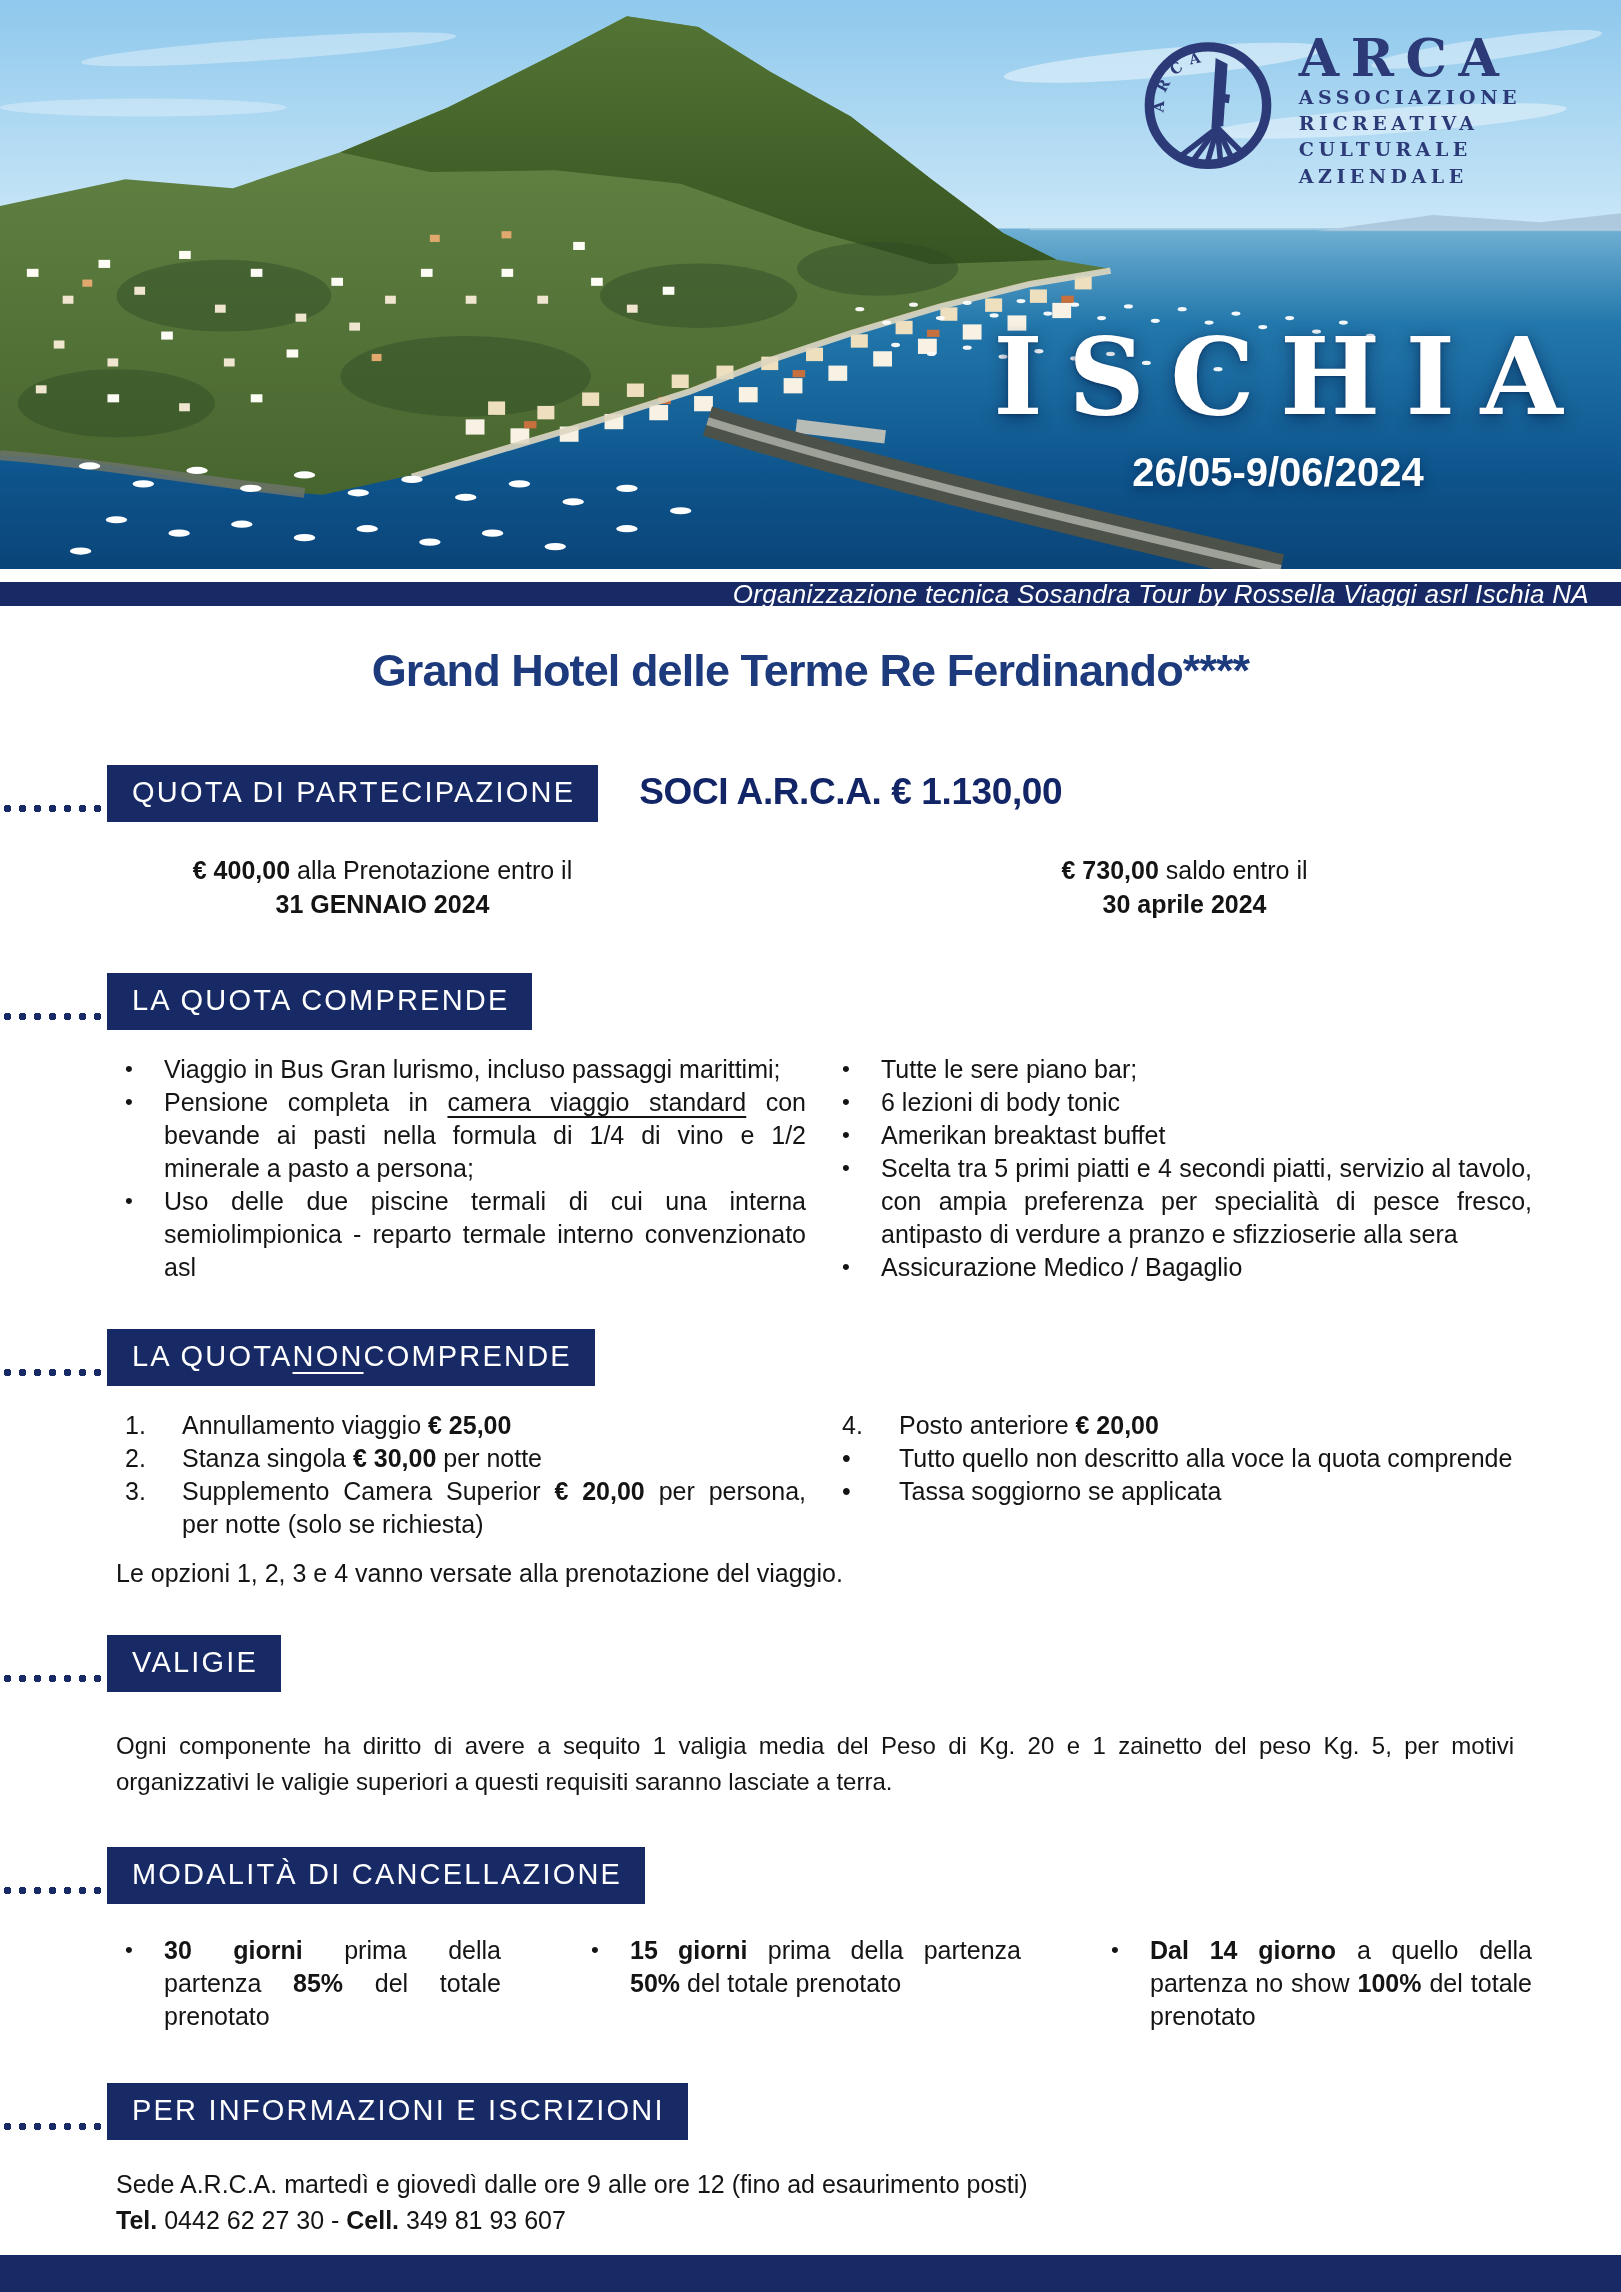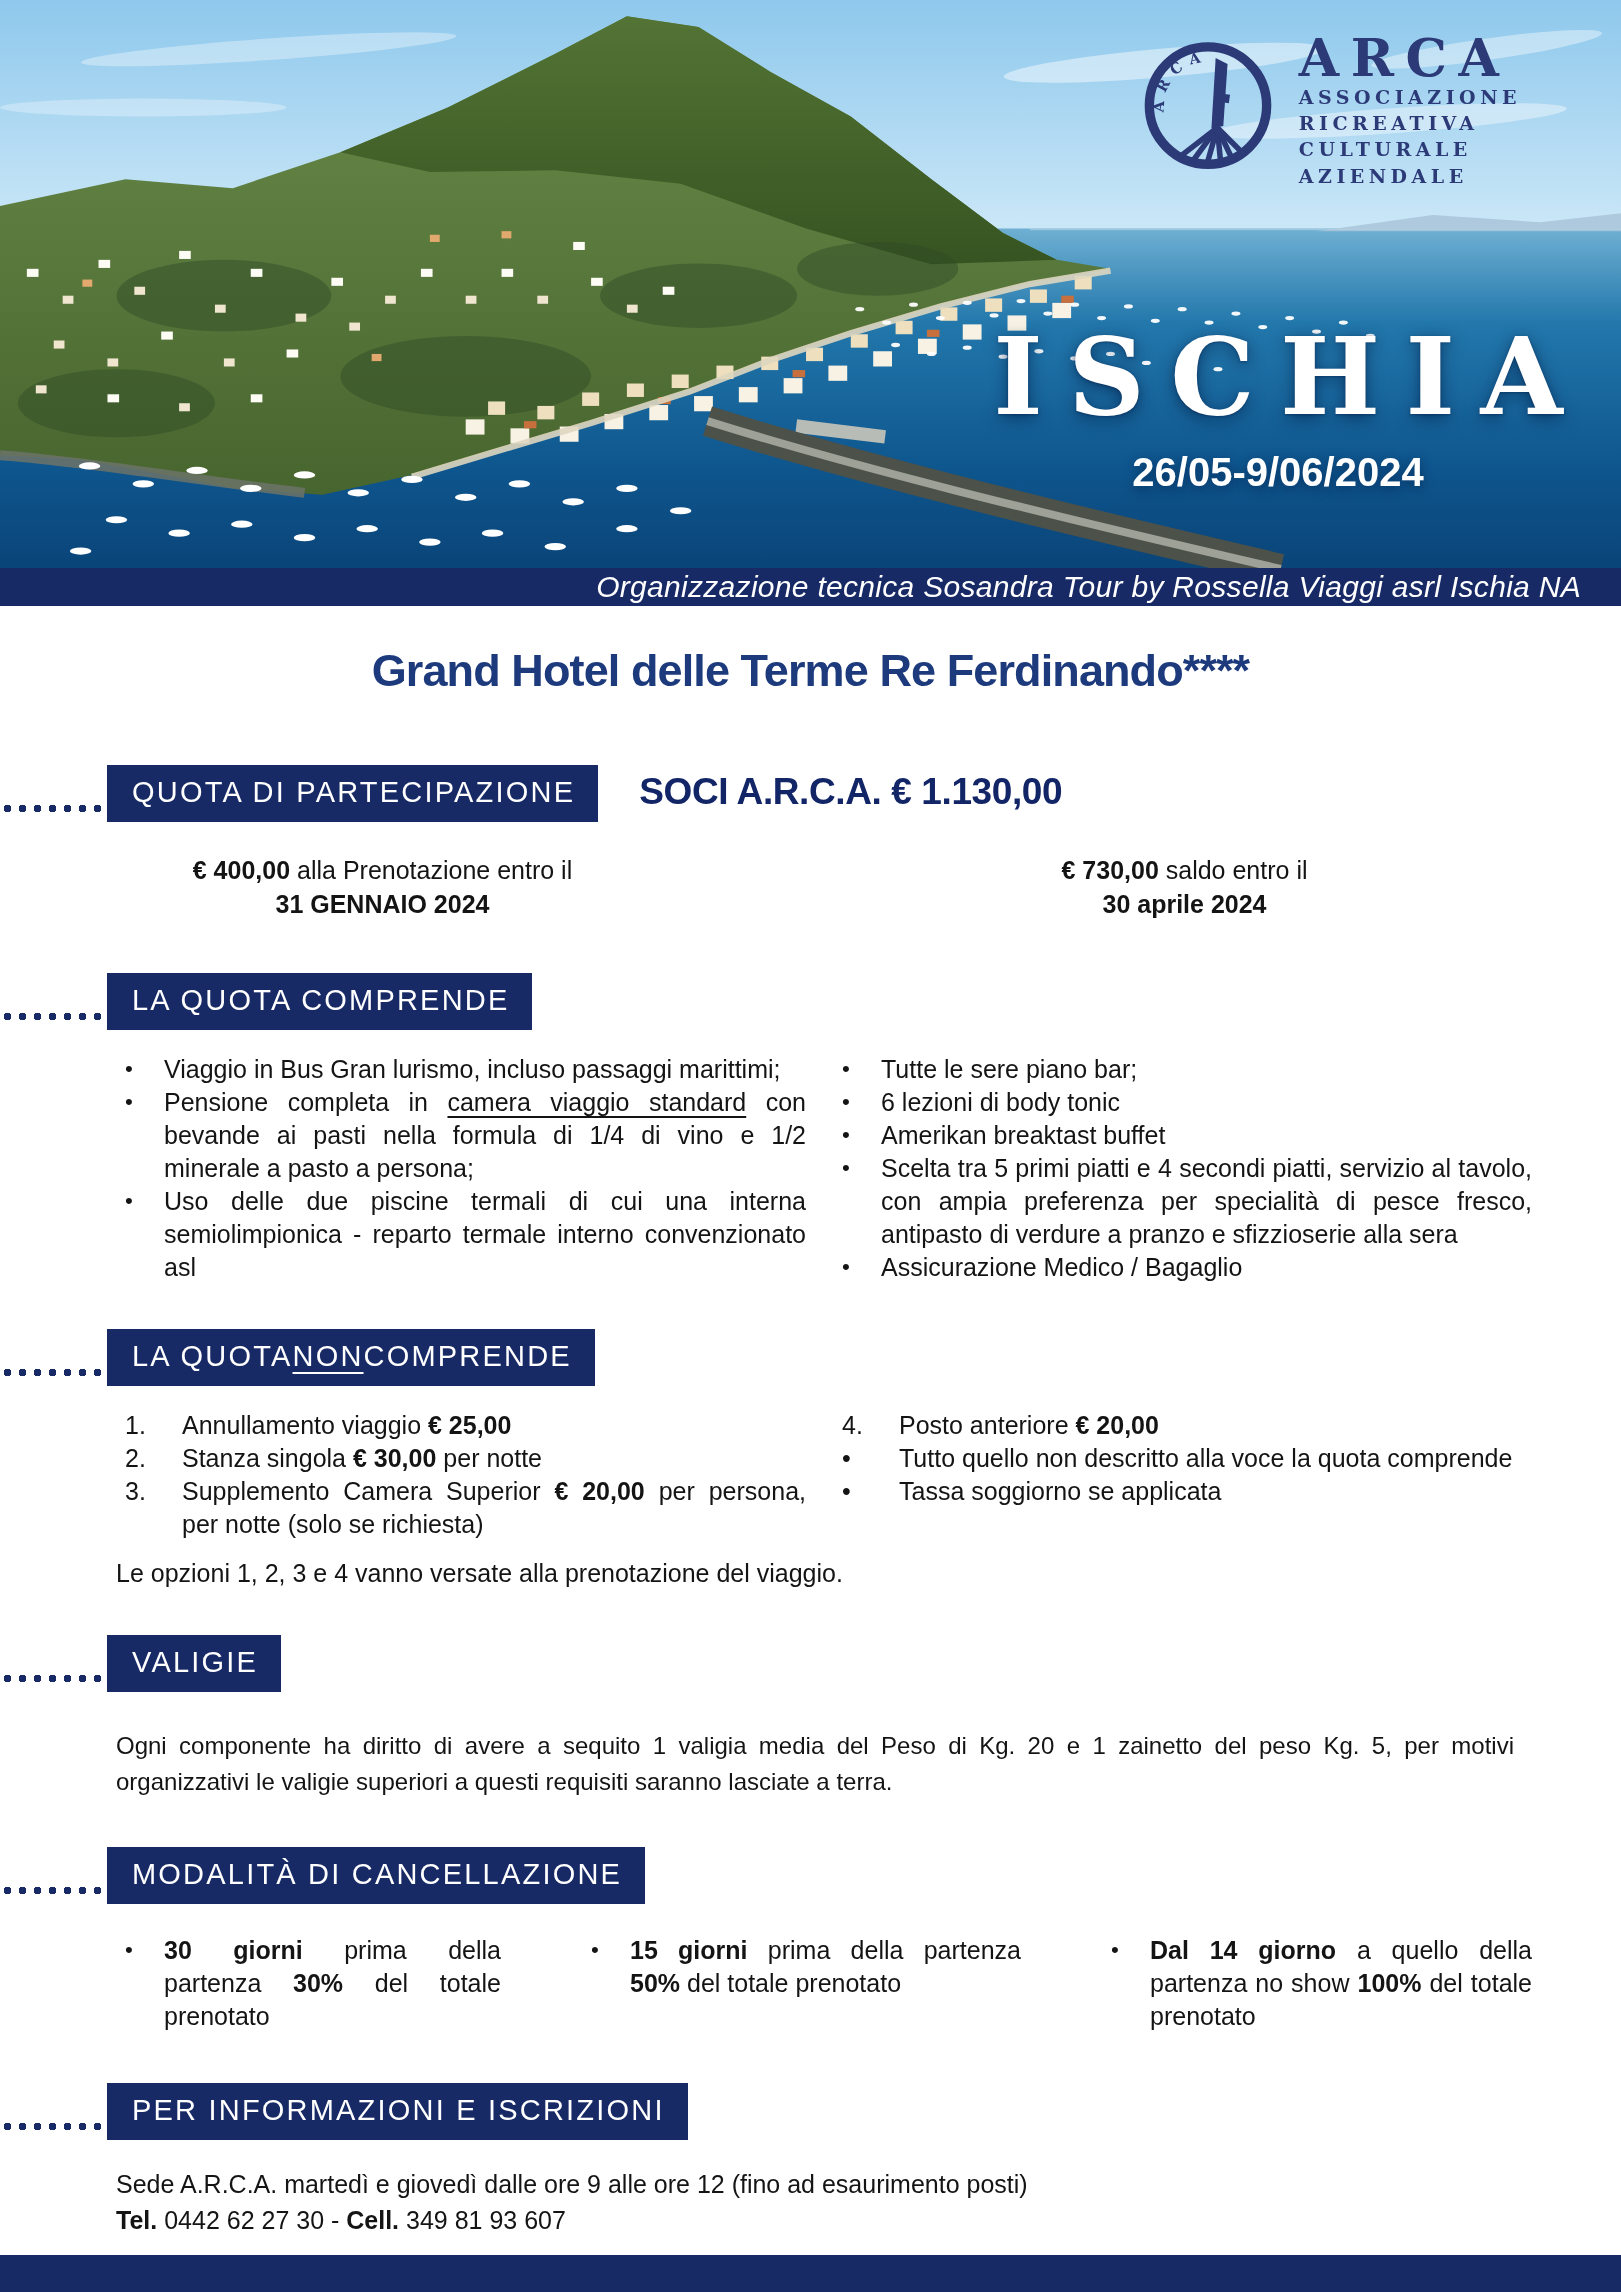--- a/index.html
+++ b/index.html
@@ -13,23 +13,23 @@
   .page{
     position:relative;width:1621px;height:2293px;margin:0 auto;
     background:#ffffff;overflow:hidden;
     font-family:"Liberation Sans",sans-serif;color:var(--ink);
   }
 
   
   .hero{position:relative;width:1621px;height:606px;}
   .hero-art{position:absolute;top:0;left:0;width:1621px;height:569px;display:block;}
   .caption{
-    position:absolute;bottom:0;left:0;width:100%;height:38px;background:var(--navy);
-    display:flex;align-items:center;justify-content:flex-end;padding-right:40px;
-    color:#fff;font-size:30px;font-style:italic;letter-spacing:0.3px;
+    position:absolute;bottom:0;left:0;width:100%;height:24px;background:var(--navy);
+    display:flex;align-items:center;justify-content:flex-end;padding-right:32px;
+    color:#fff;font-size:26px;font-style:italic;letter-spacing:0.3px;
   }
   .logo{position:absolute;top:32px;right:100px;display:flex;gap:23px;align-items:flex-start;}
   .logo-text{display:flex;flex-direction:column;}
   .logo-acronym{
     font-family:"DejaVu Serif",serif;font-weight:700;font-size:52px;line-height:1;
     letter-spacing:11.6px;color:var(--logo-blue);
   }
   .logo-line{
     font-family:"DejaVu Serif",serif;font-weight:700;font-size:19px;line-height:1.38;
     letter-spacing:4.5px;color:var(--logo-blue);
@@ -459,21 +459,21 @@
   </section>
 
   <section>
     <div class="sec-head mt-canc">
       <span class="dots"></span>
       <span class="badge">MODALITÀ DI CANCELLAZIONE</span>
     </div>
     <div class="cols3">
       <div class="bli">
           <span class="mk">•</span>
-          <p><span class="b">30 giorni</span><span> prima della partenza </span><span class="b">30%</span><span> del totale prenotato</span></p>
+          <p><span class="b">30 giorni</span><span> prima della partenza </span><span class="b">85%</span><span> del totale prenotato</span></p>
         </div>
       <div class="bli">
           <span class="mk">•</span>
           <p><span class="b">15 giorni</span><span> prima della partenza </span><span class="b">50%</span><span> del totale prenotato</span></p>
         </div>
       <div class="bli">
           <span class="mk">•</span>
           <p><span class="b">Dal 14 giorno</span><span> a quello della partenza no show </span><span class="b">100%</span><span> del totale prenotato</span></p>
         </div>
     </div>

